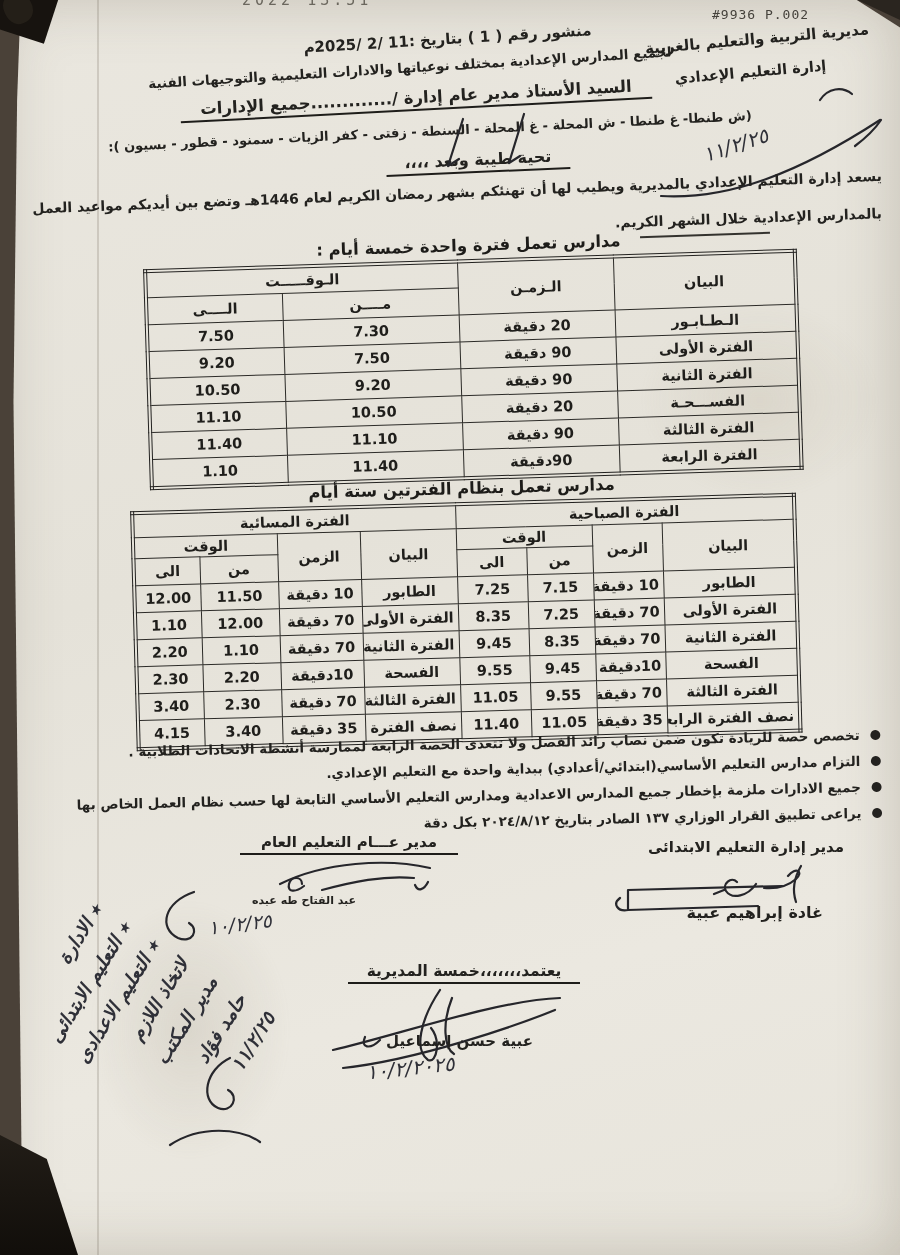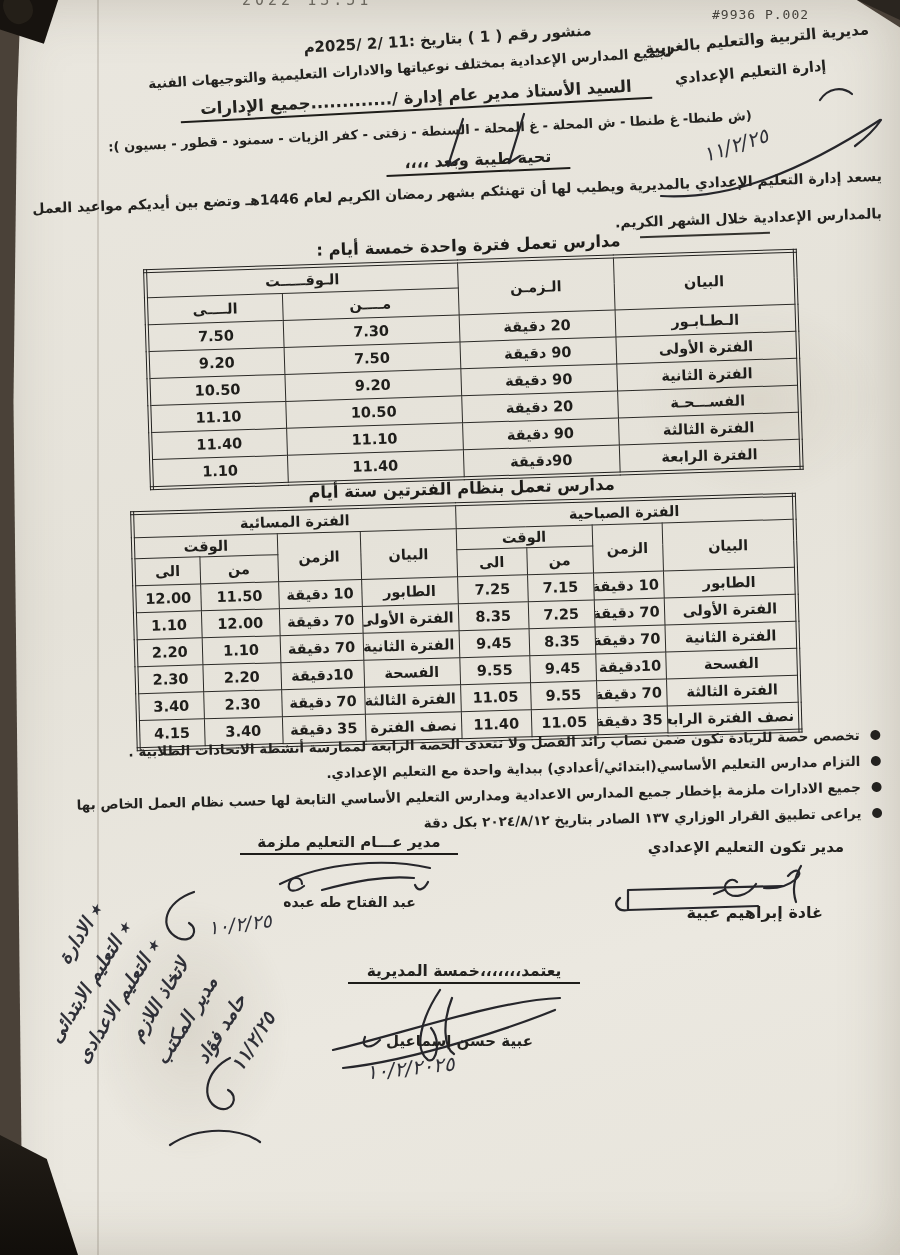--- a/index.html
+++ b/index.html
@@ -252,36 +252,36 @@
   <div style="display:flex;gap:10px;align-items:flex-start;line-height:26px;">
       <span style="font-size:13px;">●</span>
       <span class="b7" style="font-size:13.5px;">جميع الادارات ملزمة بإخطار جميع المدارس الاعدادية ومدارس التعليم الأساسي التابعة لها حسب نظام العمل الخاص بها</span>
     </div>
   <div style="display:flex;gap:10px;align-items:flex-start;line-height:26px;">
       <span style="font-size:13px;">●</span>
       <span class="b7" style="font-size:13.5px;">يراعى تطبيق القرار الوزاري ١٣٧ الصادر بتاريخ ٢٠٢٤/٨/١٢ بكل دقة</span>
     </div>
 </div>
 
-<div class="abs ar b8" style="left:610px;top:838px;width:272px;text-align:center;font-size:15px;">مدير تكون التعليم الإعدادي</div>
+<div class="abs ar b8" style="left:610px;top:838px;width:272px;text-align:center;font-size:15px;">مدير إدارة التعليم الابتدائى</div>
 <svg class="abs ni" style="left:596px;top:860px;" width="212" height="58" viewBox="0 0 212 58">
   <path class="sig-stroke" d="M205,6 c-7,12 -9,24 -5,36"></path>
   <path class="sig-stroke" d="M192,16 c8,-10 16,-4 8,3 c-8,7 -20,10 -32,9 M160,24 c-8,12 -24,16 -30,7 c-4,-7 5,-15 11,-9 M128,30 l-10,4"></path>
   <path class="sig-stroke" d="M186,26 L32,30 L32,50 L162,46 M32,50 c-10,2 -16,-6 -8,-12"></path>
 </svg>
 <div class="abs ar b8" style="left:628px;top:903px;width:195px;text-align:right;font-size:16px;">غادة إبراهيم عبية</div>
 
-<div class="abs ar b8 ul" style="left:240px;top:833px;width:218px;text-align:center;font-size:15px;">مدير عـــام التعليم ملزمة</div>
+<div class="abs ar b8 ul" style="left:240px;top:833px;width:218px;text-align:center;font-size:15px;">مدير عـــام التعليم العام</div>
 <svg class="abs ni" style="left:262px;top:856px;" width="175" height="42" viewBox="0 0 175 42">
   <path class="sig-stroke" d="M168,12 C125,2 62,6 18,28"></path>
   <path class="sig-stroke" d="M152,22 c-30,-3 -62,4 -92,12"></path>
   <path class="sig-stroke" d="M42,30 c-9,7 -17,6 -15,-2 c2,-8 13,-8 13,0"></path>
   <path class="sig-stroke" d="M166,26 c-4,8 -10,10 -13,3"></path>
 </svg>
-<div class="abs ar b8" style="left:252px;top:894px;width:195px;text-align:center;font-size:14px;">عبد الفتاح طه عبده</div>
+<div class="abs ar b8" style="left:252px;top:894px;width:195px;text-align:left;font-size:11px;">عبد الفتاح طه عبده</div>
 <div class="abs ar hw" style="left:208px;top:913px;font-size:19px;transform:rotate(-7deg);">١٠/٢/٢٥</div>
 <svg class="abs ni" style="left:142px;top:888px;" width="62" height="58" viewBox="0 0 62 58">
   <path class="sig-stroke" d="M52,4 C22,14 16,40 36,50 C50,56 58,42 47,35"></path>
 </svg>
 
 <div class="abs ar b8 ul" style="left:348px;top:962px;width:232px;text-align:center;font-size:15.5px;">يعتمد،،،،،،،خمسة المديرية</div>
 <svg class="abs ni" style="left:318px;top:980px;" width="252" height="96" viewBox="0 0 252 96">
   <path class="sig-stroke" d="M15,70 C80,55 180,20 242,18"></path>
   <path class="sig-stroke" d="M25,88 C100,80 200,45 237,30"></path>
   <path class="sig-stroke" d="M122,10 C102,40 96,70 110,80 C119,84 123,60 113,48"></path>

